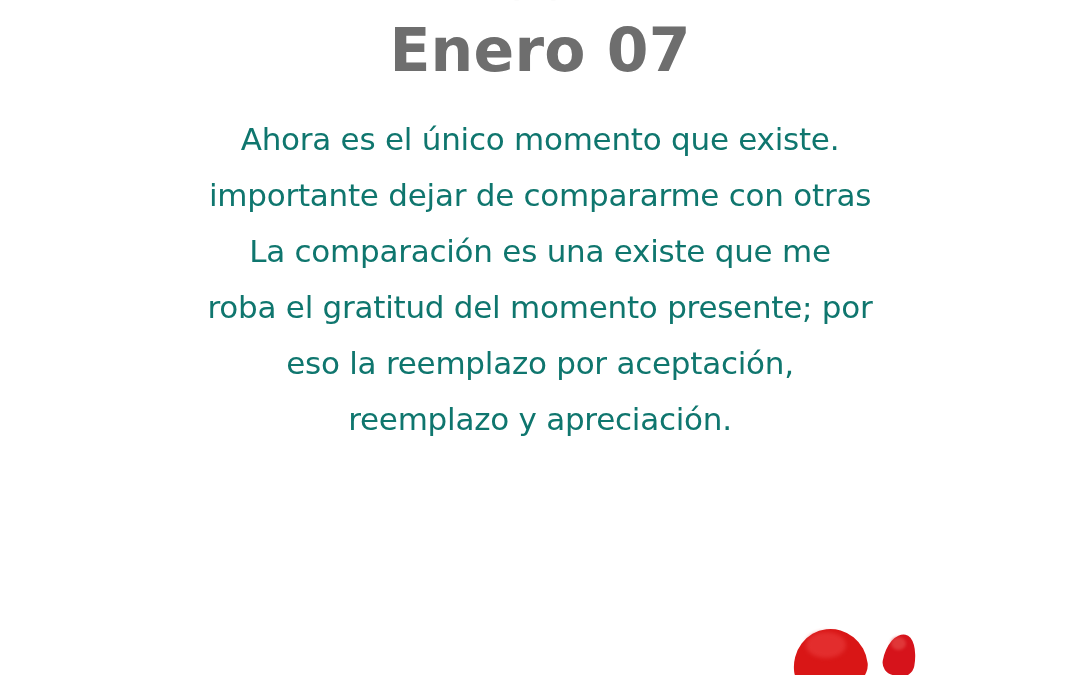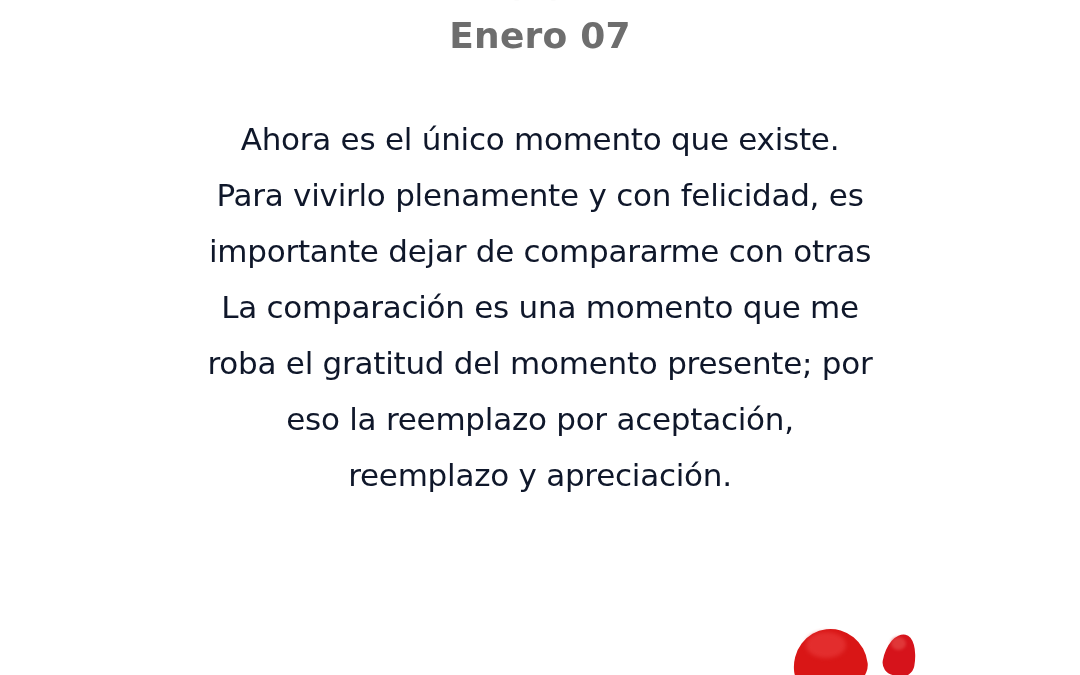--- a/index.html
+++ b/index.html
@@ -46,40 +46,40 @@
   }
 
   
   .title {
     position: absolute;
     top: 14px;
     left: 0;
     width: 1080px;
     text-align: center;
     font-family: "DejaVu Sans", sans-serif;
-    font-size: 36px;
+    font-size: 60px;
     font-weight: 700;
     color: #6e6e6e;
     letter-spacing: 0.2px;
     line-height: 1.22;
     white-space: nowrap;
   }
 
   
   .quote {
     position: absolute;
     top: 111px;
     left: 50%;
     transform: translateX(-50%);
     width: 840px;
     text-align: center;
     font-family: "DejaVu Sans", sans-serif;
     font-size: 31px;
     font-weight: 400;
-    color: #0f172a;
+    color: #0f766e;
     line-height: 56px;
     letter-spacing: -0.25px;
   }
   .quote .line {
     display: block;
     white-space: nowrap;
   }
 
   
   .decor {
@@ -140,23 +140,22 @@
 <div class="card">
 
   <div class="top-clip-row">
     <div class="ghost">. .</div>
   </div>
 
   <div class="title">Enero 07</div>
 
   <div class="quote">
     <span class="line">Ahora es el único momento que existe.</span>
-    <span class="line">Para vivirlo plenamente y con felicidad, es</span>
     <span class="line">importante dejar de compararme con otras</span>
-    <span class="line">La comparación es una momento que me</span>
+    <span class="line">La comparación es una existe que me</span>
     <span class="line">roba el gratitud del momento presente; por</span>
     <span class="line">eso la reemplazo por aceptación,</span>
     <span class="line">reemplazo y apreciación.</span>
   </div>
 
   <div class="decor">
     <div class="blob-large"></div>
     <div class="blob-large-hi"></div>
     <div class="blob-small"></div>
     <div class="blob-small-hi"></div>

